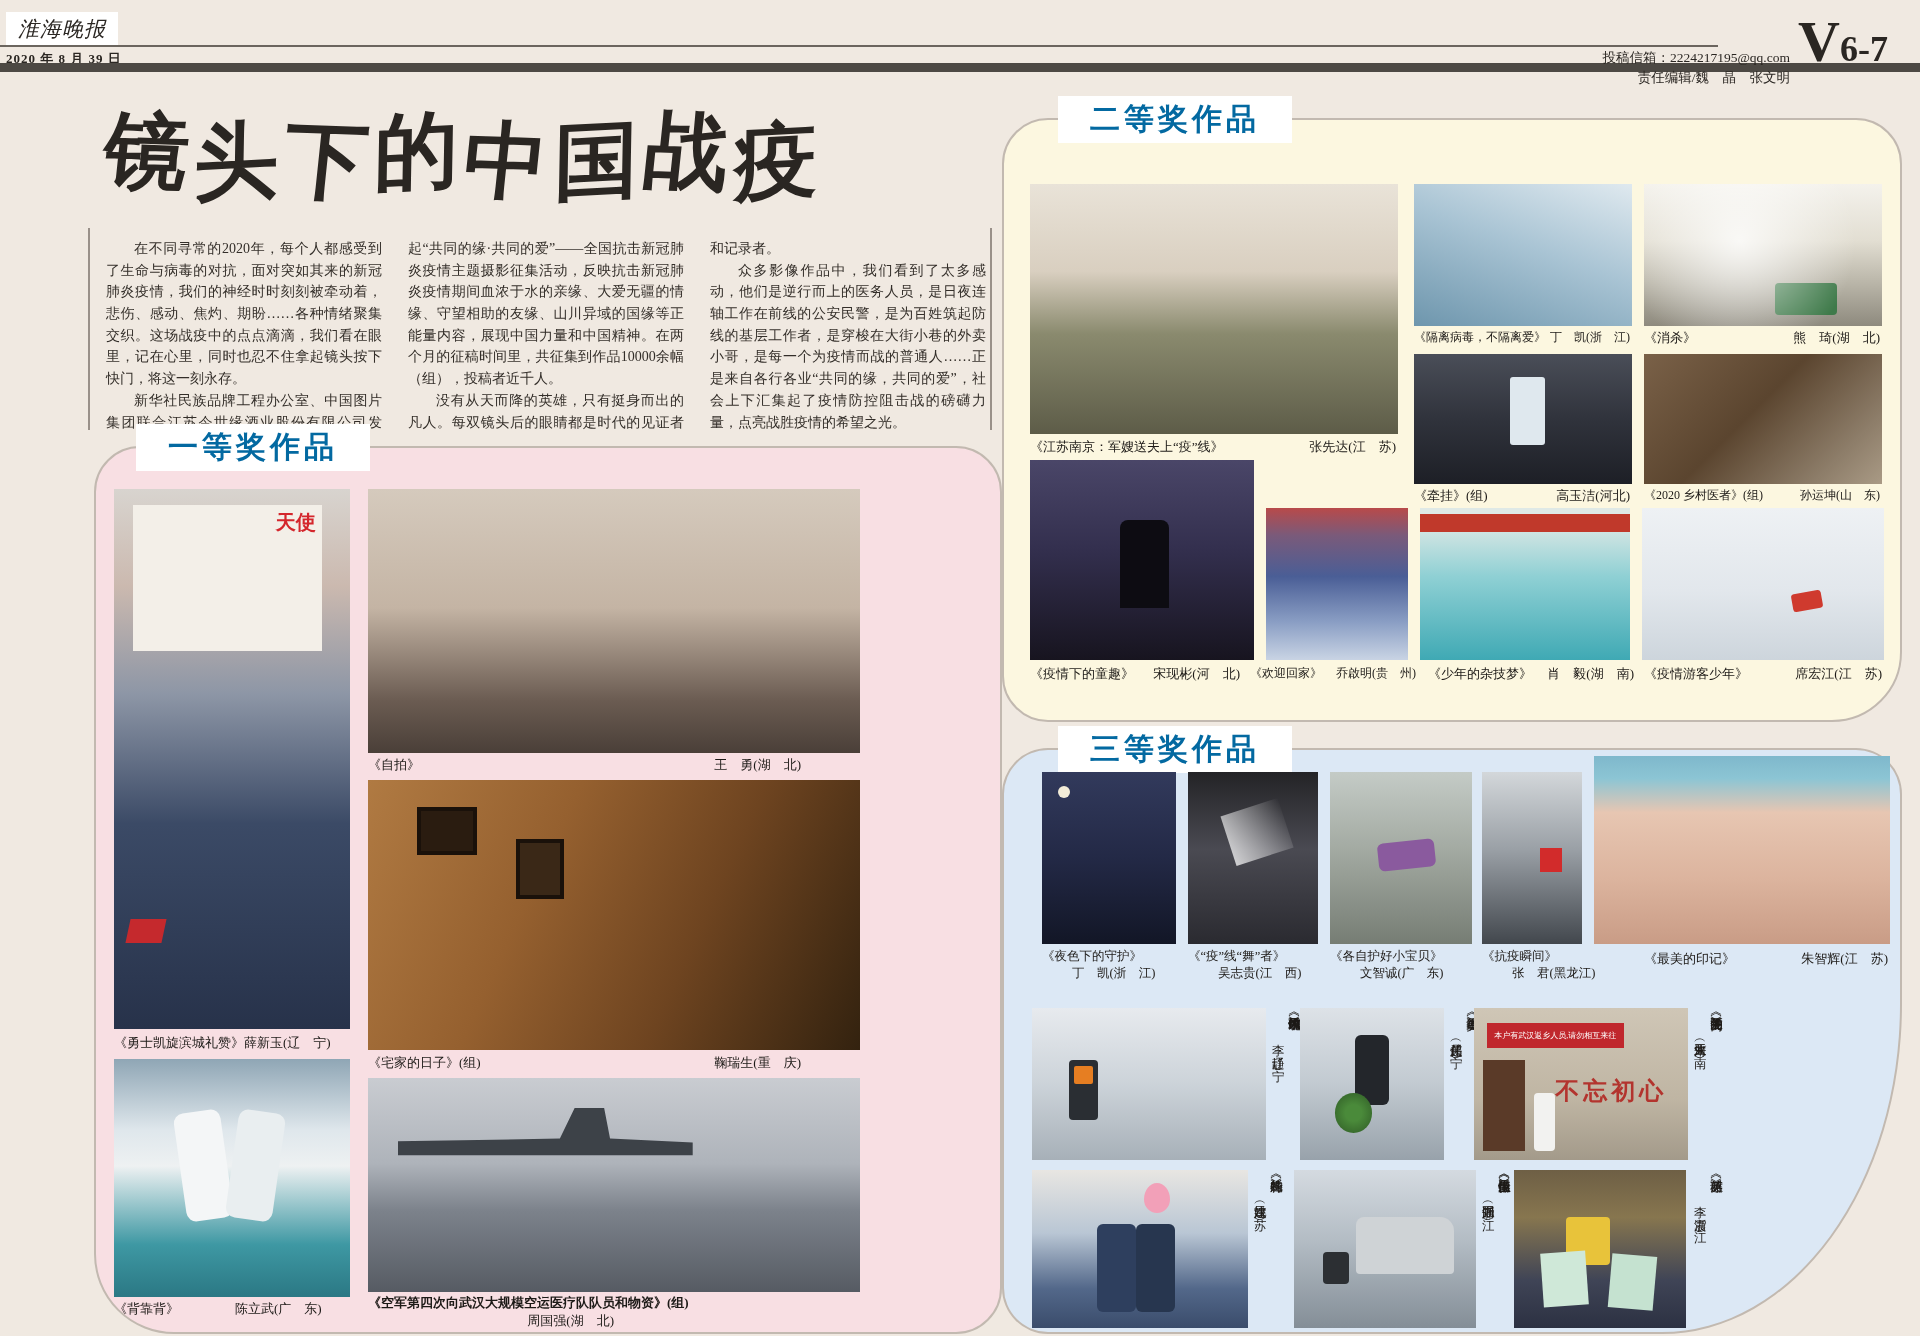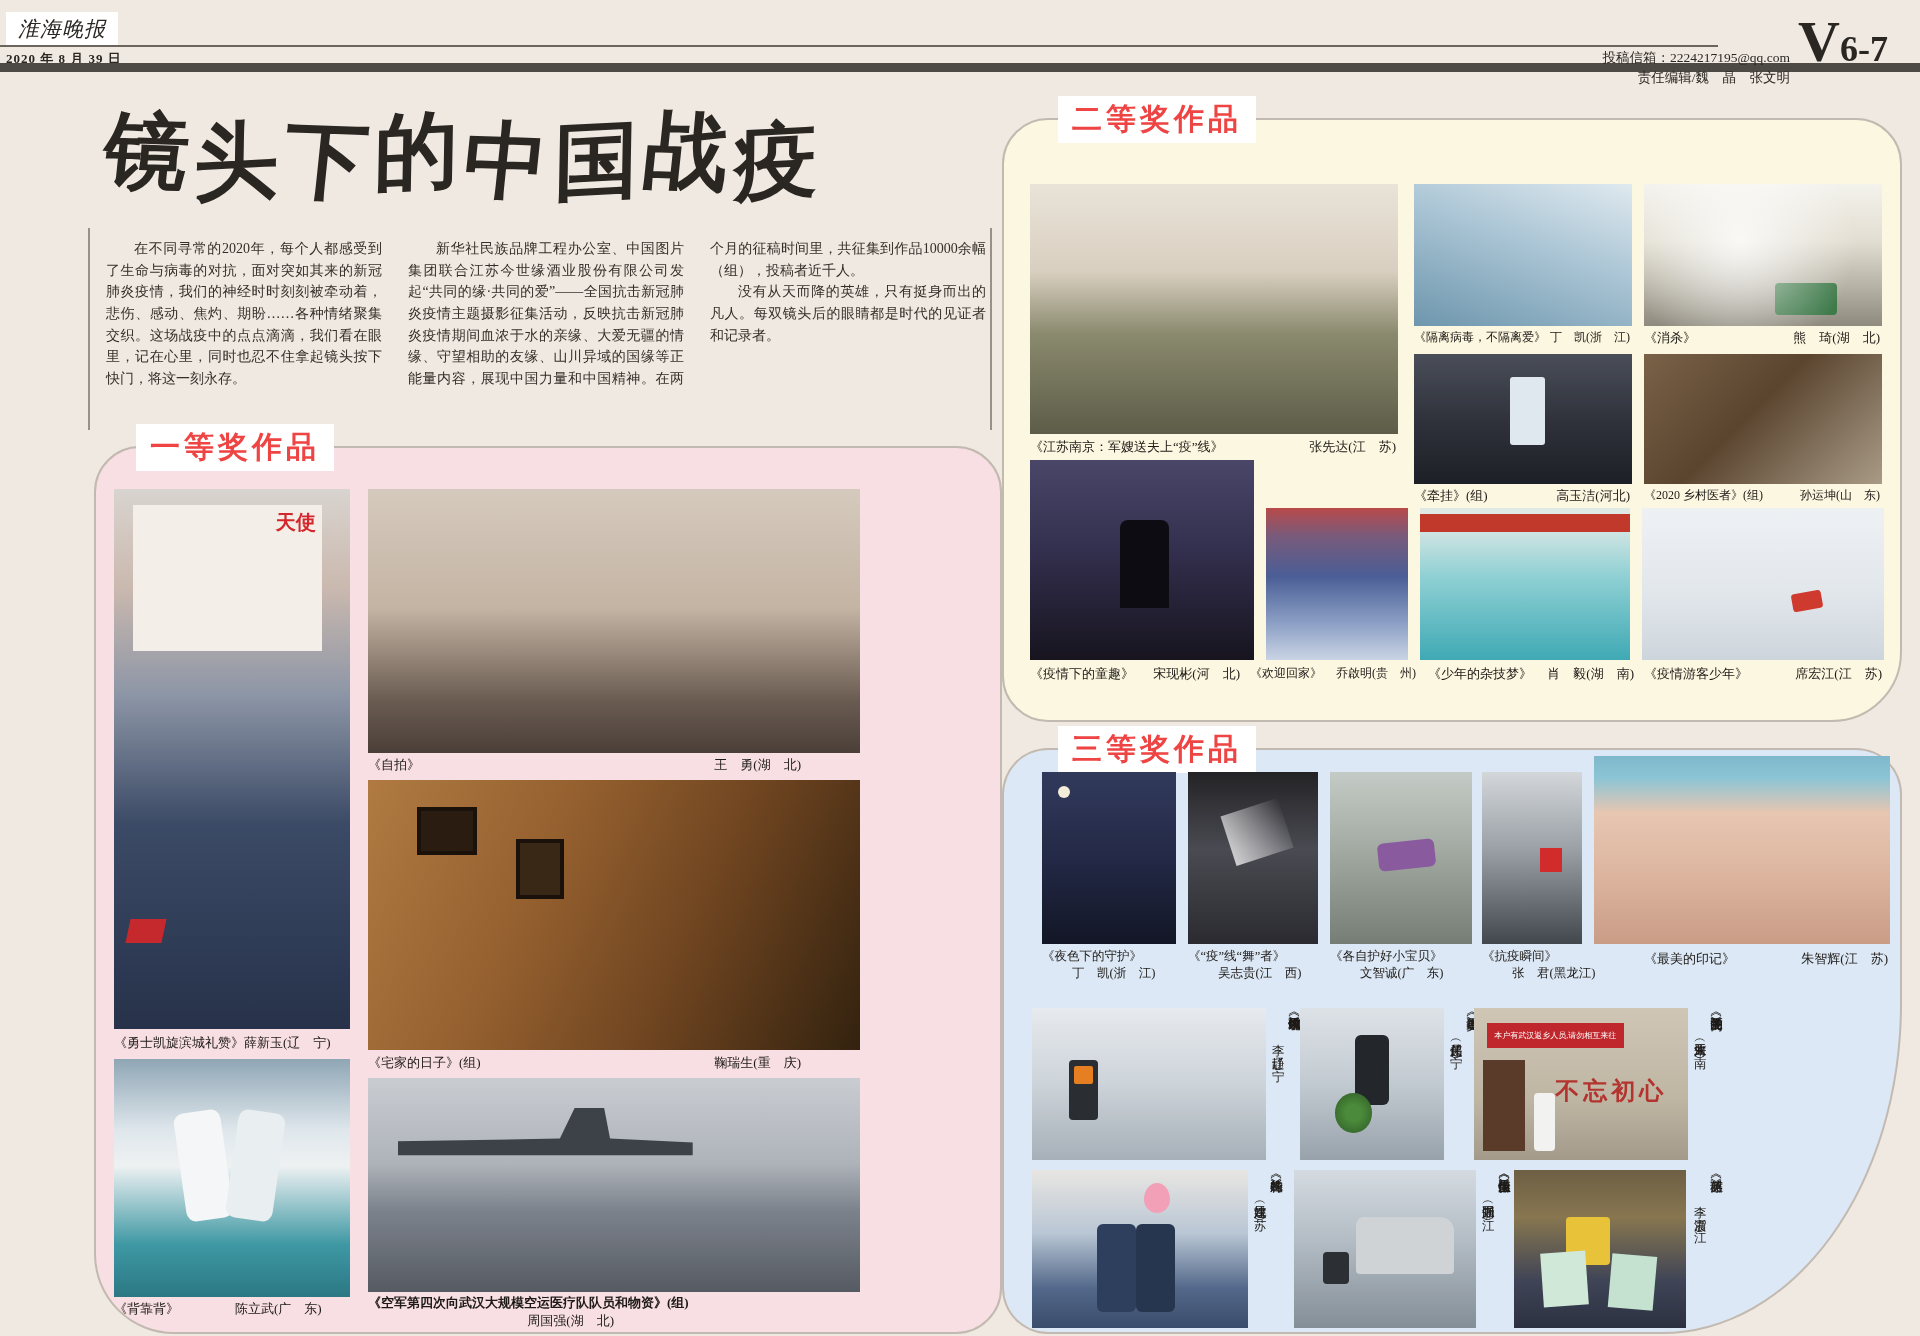--- a/index.html
+++ b/index.html
@@ -28,22 +28,22 @@
   .cols{left:106px;top:238px;width:880px;height:198px;column-count:3;column-gap:26px;
         font-size:14px;line-height:1.55;text-align:justify;color:#332e29;}
   .cols p{margin:0;text-indent:2em;}
 
   
   .panel{box-sizing:border-box;border:2px solid #c2b9b0;}
   .panel-1{left:94px;top:446px;width:908px;height:888px;background:#f8dfe3;border-radius:46px 46px 46px 80px;}
   .panel-2{left:1002px;top:118px;width:900px;height:604px;background:#fcf7e0;border-radius:46px 46px 70px 46px;}
   .panel-3{left:1002px;top:748px;width:900px;height:586px;background:#dce8f5;border-radius:46px 46px 46px 46px;
            border-bottom-right-radius:240px 330px;}
-  .plabel{background:#fff;color:#ef4444;font-family:"Liberation Sans","DejaVu Sans",sans-serif;
-          font-weight:bold;font-size:30px;letter-spacing:4px;padding:3px 14px;white-space:nowrap;}
+  .plabel{background:#fff;color:#0369a1;font-family:"Liberation Sans","DejaVu Sans",sans-serif;
+          font-weight:bold;font-size:30px;letter-spacing:4px;padding:3px 32px;white-space:nowrap;}
 
   
   .ph{position:absolute;overflow:hidden;}
   .cap{position:absolute;display:flex;font-size:13px;white-space:nowrap;color:#1d1a17;}
   .cap .n{margin-left:auto;margin-right:12%;}
   .cap.tight .n{margin-right:2px;}
   .cap2{position:absolute;font-size:13px;color:#1d1a17;}
   .cap2 .t{display:block;font-weight:bold;}
   .cap2 .n{display:block;text-align:right;padding-right:50%;}
   .capv2{position:absolute;font-size:12.5px;color:#1d1a17;white-space:nowrap;}
@@ -68,20 +68,21 @@
     <span class="vbig">V</span><span class="vnum">6-7</span>
   </div>
 
   <div class="abs a-title"><span style="display: inline-block; transform: rotate(2deg) translateY(-5px);">镜</span><span style="display: inline-block; transform: rotate(-3deg) translateY(5px);">头</span><span style="display: inline-block; transform: rotate(2deg) translateY(5px);">下</span><span style="display: inline-block; transform: rotate(-3deg) translateY(-5px);">的</span><span style="display: inline-block; transform: rotate(2deg) translateY(5px);">中</span><span style="display: inline-block; transform: rotate(-3deg) translateY(5px);">国</span><span style="display: inline-block; transform: rotate(2deg) translateY(-5px);">战</span><span style="display: inline-block; transform: rotate(-3deg) translateY(5px);">疫</span></div>
   <div class="abs vrule" style="left:88px;top:228px;height:202px;"></div>
   <div class="abs vrule" style="left:990px;top:228px;height:202px;"></div>
   <div class="abs cols">
     <p>在不同寻常的2020年，每个人都感受到了生命与病毒的对抗，面对突如其来的新冠肺炎疫情，我们的神经时时刻刻被牵动着，悲伤、感动、焦灼、期盼……各种情绪聚集交织。这场战疫中的点点滴滴，我们看在眼里，记在心里，同时也忍不住拿起镜头按下快门，将这一刻永存。</p>
     <p>新华社民族品牌工程办公室、中国图片集团联合江苏今世缘酒业股份有限公司发起“共同的缘·共同的爱”——全国抗击新冠肺炎疫情主题摄影征集活动，反映抗击新冠肺炎疫情期间血浓于水的亲缘、大爱无疆的情缘、守望相助的友缘、山川异域的国缘等正能量内容，展现中国力量和中国精神。在两个月的征稿时间里，共征集到作品10000余幅（组），投稿者近千人。</p>
     <p>没有从天而降的英雄，只有挺身而出的凡人。每双镜头后的眼睛都是时代的见证者和记录者。</p>
+    <p>众多影像作品中，我们看到了太多感动，他们是逆行而上的医务人员，是日夜连轴工作在前线的公安民警，是为百姓筑起防线的基层工作者，是穿梭在大街小巷的外卖小哥，是每一个为疫情而战的普通人……正是来自各行各业“共同的缘，共同的爱”，社会上下汇集起了疫情防控阻击战的磅礴力量，点亮战胜疫情的希望之光。</p>
   </div>
 
   <div class="abs panel panel-1">
     <div class="abs plabel" style="left:40px;top:-24px;">一等奖作品</div>
 
     <div class="ph" style="left:18px;top:41px;width:236px;height:540px;background:linear-gradient(180deg,#d8d4cf 0%,#cbb9af 18%,#8d96a6 38%,#3b4a66 62%,#27324a 100%);">
       <div class="deco" style="left:8%;top:3%;width:80%;height:27%;background:#f3efe8;">
         <div class="deco" style="right:6px;top:4px;color:#d4262c;font-weight:bold;font-size:20px;">天使</div>
       </div>
       <div class="deco" style="left:6%;bottom:16%;width:36px;height:24px;background:#c5292d;transform:skewX(-12deg);"></div>

